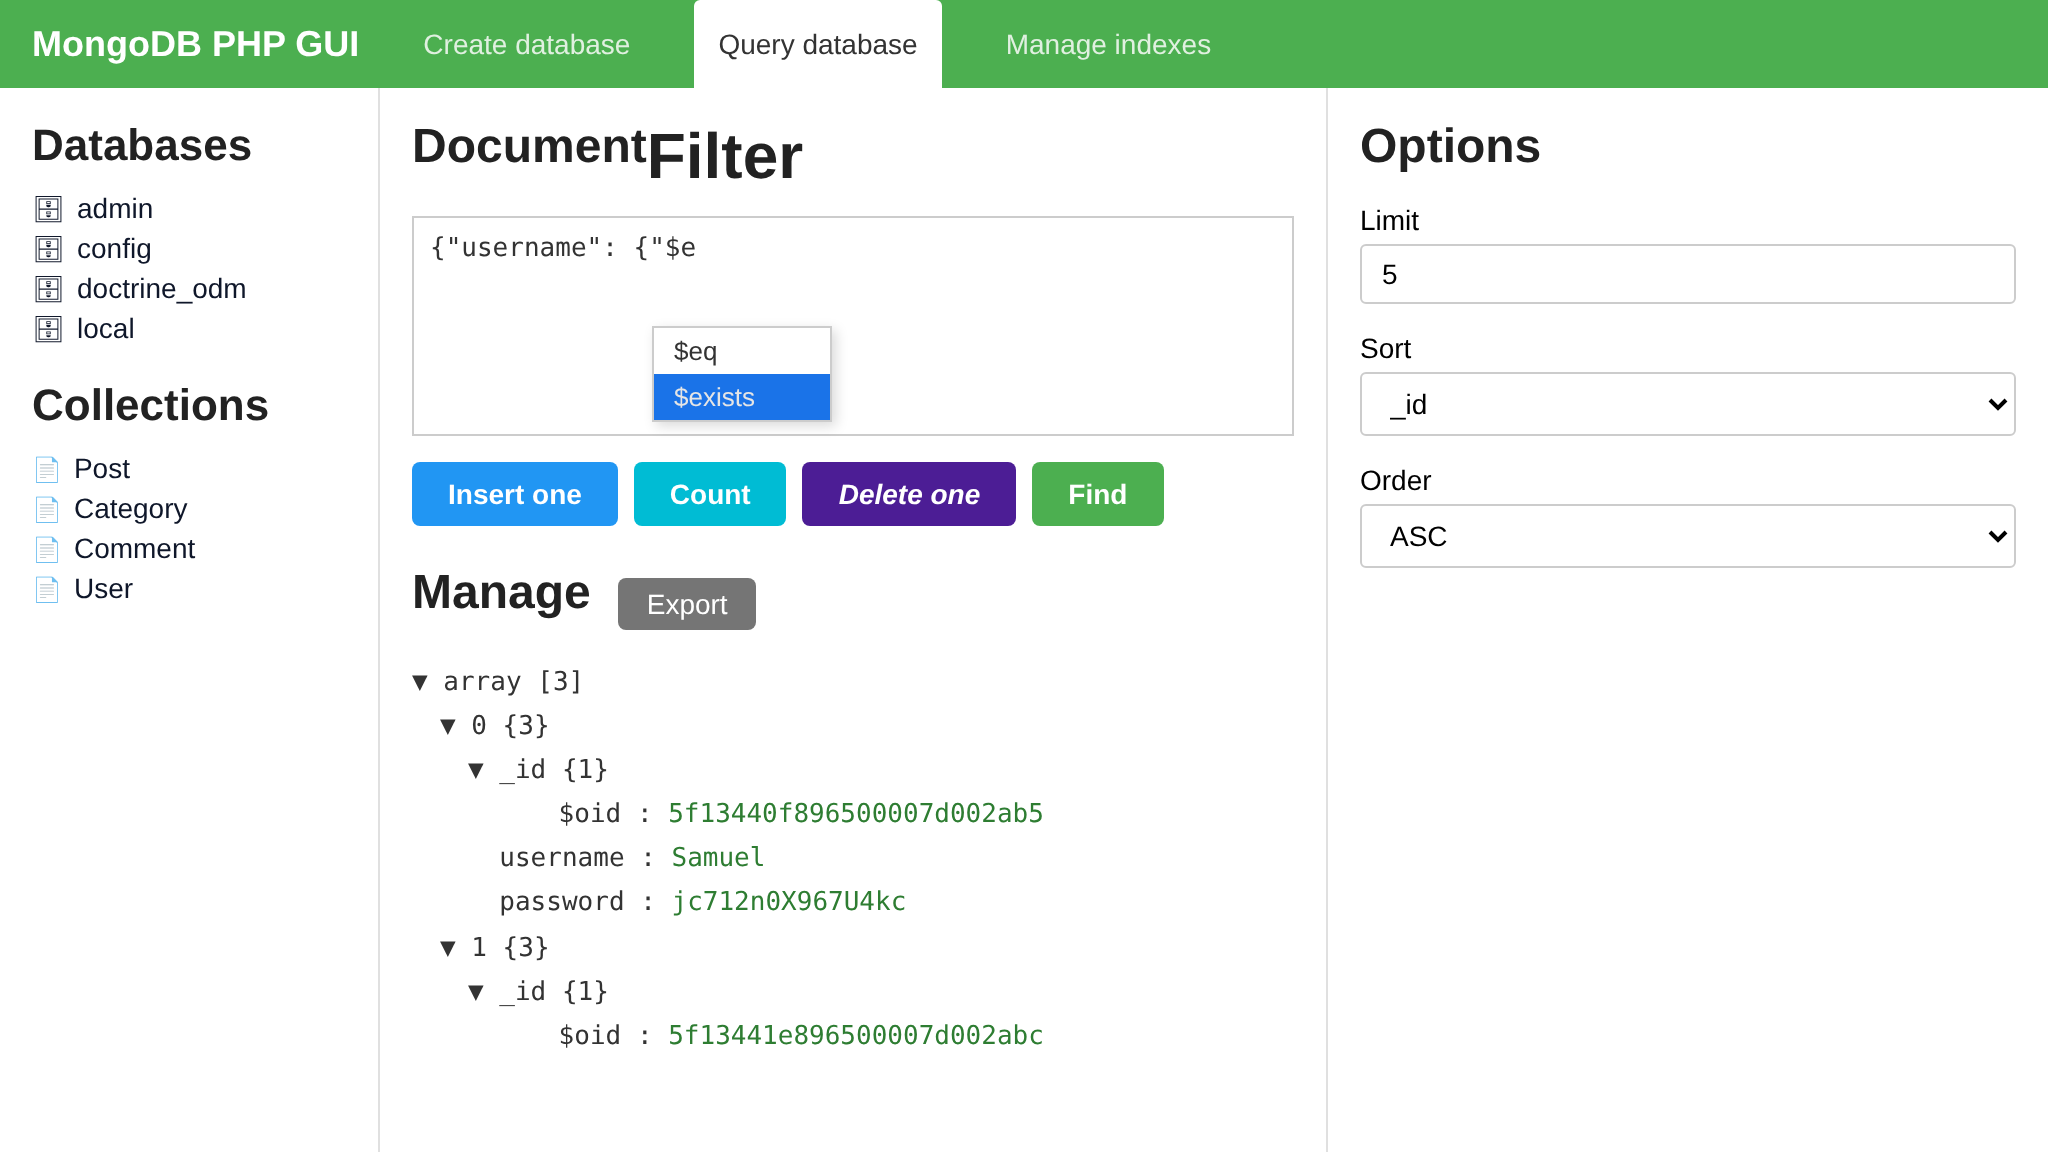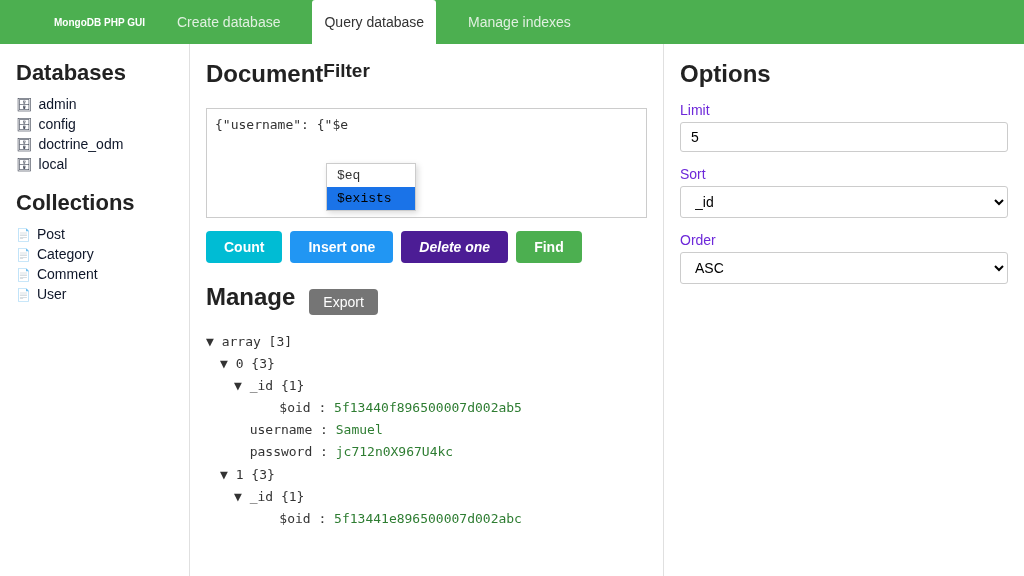--- a/index.html
+++ b/index.html
@@ -10,23 +10,22 @@
       background: #4CAF50;
       display: flex;
       align-items: center;
       padding: 0 16px;
       height: 44px;
       gap: 20px;
     }
     #header .app-title {
       color: #fff;
       font-weight: bold;
-      font-size: 10px;
+      font-size: 18px;
       white-space: nowrap;
-      margin-left: 38px;
     }
     .nav-tab {
       color: #e0f0e0;
       font-size: 14px;
       padding: 4px 12px;
       cursor: pointer;
       border-radius: 3px 3px 0 0;
       height: 100%;
       display: flex;
       align-items: center;
@@ -125,32 +124,32 @@
       background: #fff;
       border: 1px solid #ccc;
       box-shadow: 2px 2px 6px rgba(0,0,0,0.15);
       z-index: 10;
       top: 55px;
       left: 120px;
       min-width: 90px;
     }
     .autocomplete-item {
       padding: 4px 10px;
-      font-family: Liberation Mono, monospace;
+      font-family: Liberation Sans, sans-serif;
       font-size: 13px;
       cursor: pointer;
       color: #333;
     }
     .autocomplete-item.selected {
       background: #1a73e8;
-      color: #000000;
+      color: #e5e5e5;
     }
 
     .filter-title {
-      font-size: 19px;
+      font-size: 32px;
       font-weight: bold;
       color: #222;
     }
 
     .button-row {
       display: flex;
       gap: 8px;
       margin-top: 10px;
       margin-bottom: 20px;
     }
@@ -201,21 +200,21 @@
     
     #options-section {
       width: 360px;
       padding: 16px;
       flex-shrink: 0;
       overflow-y: auto;
     }
 
     .option-label {
       font-size: 14px;
-      color: #6d28d9;
+      color: #000000;
       margin-bottom: 4px;
       margin-top: 14px;
     }
     .option-label:first-child { margin-top: 0; }
 
     .option-input {
       width: 100%;
       padding: 6px 10px;
       border: 1px solid #ccc;
       border-radius: 3px;
@@ -304,22 +303,22 @@
 
         <div class="doc-editor-container">
           <textarea class="doc-editor" style="">{"username": {"$e</textarea>
           <div class="autocomplete-dropdown">
             <div class="autocomplete-item">$eq</div>
             <div class="autocomplete-item selected">$exists</div>
           </div>
         </div>
 
         <div class="button-row">
+          <button class="btn btn-blue">Insert one</button>
           <button class="btn btn-teal">Count</button>
-          <button class="btn btn-blue">Insert one</button>
           <button class="btn btn-red">Delete one</button>
           <button class="btn btn-green">Find</button>
         </div>
 
         <div class="output-header">
           <div class="section-title">Manage</div>
           <button class="export-btn">Export</button>
         </div>
 
         <div class="output-tree">

